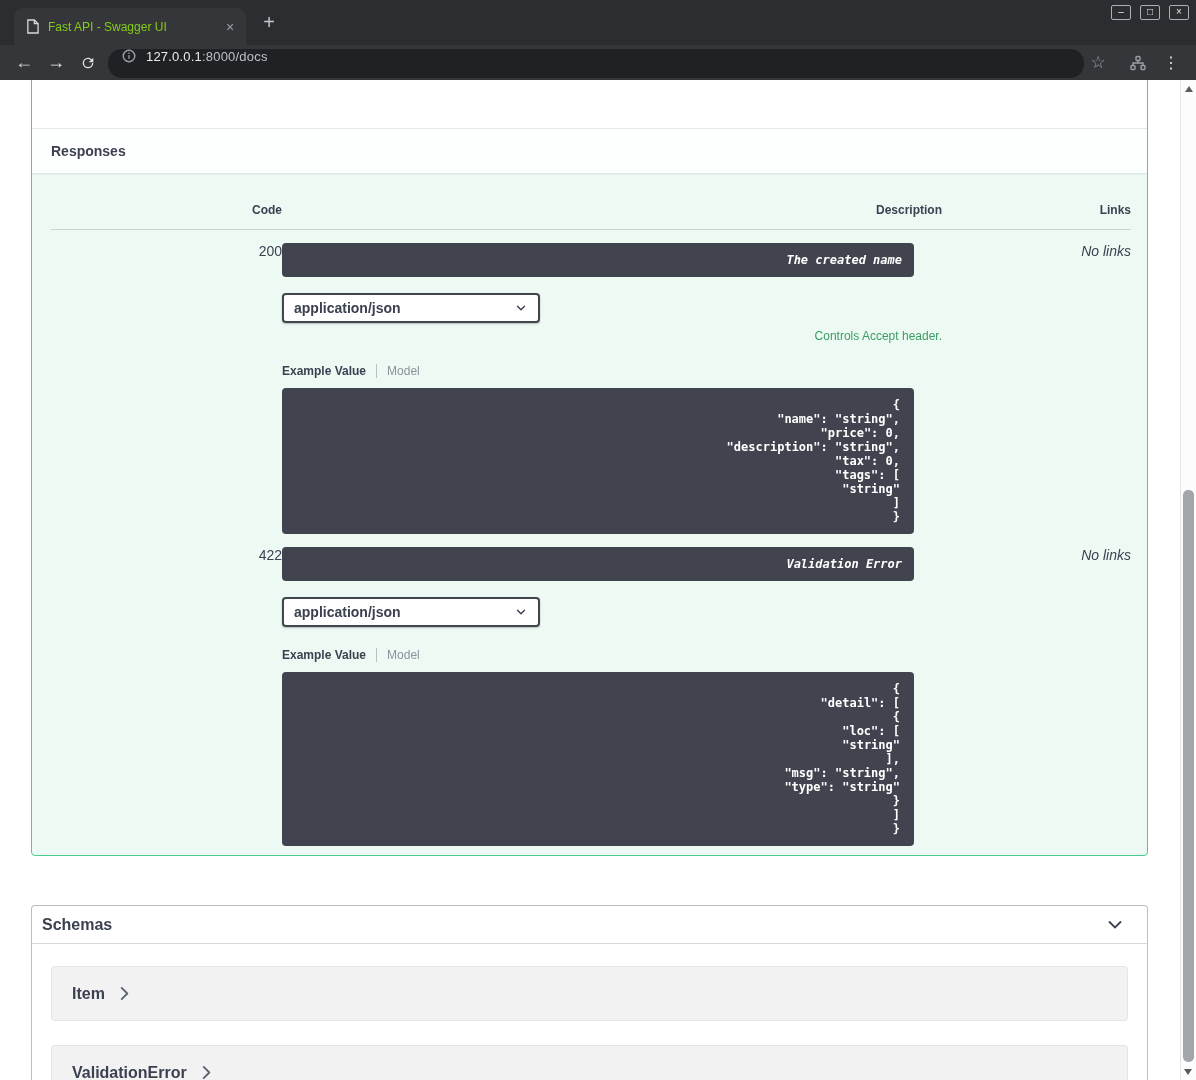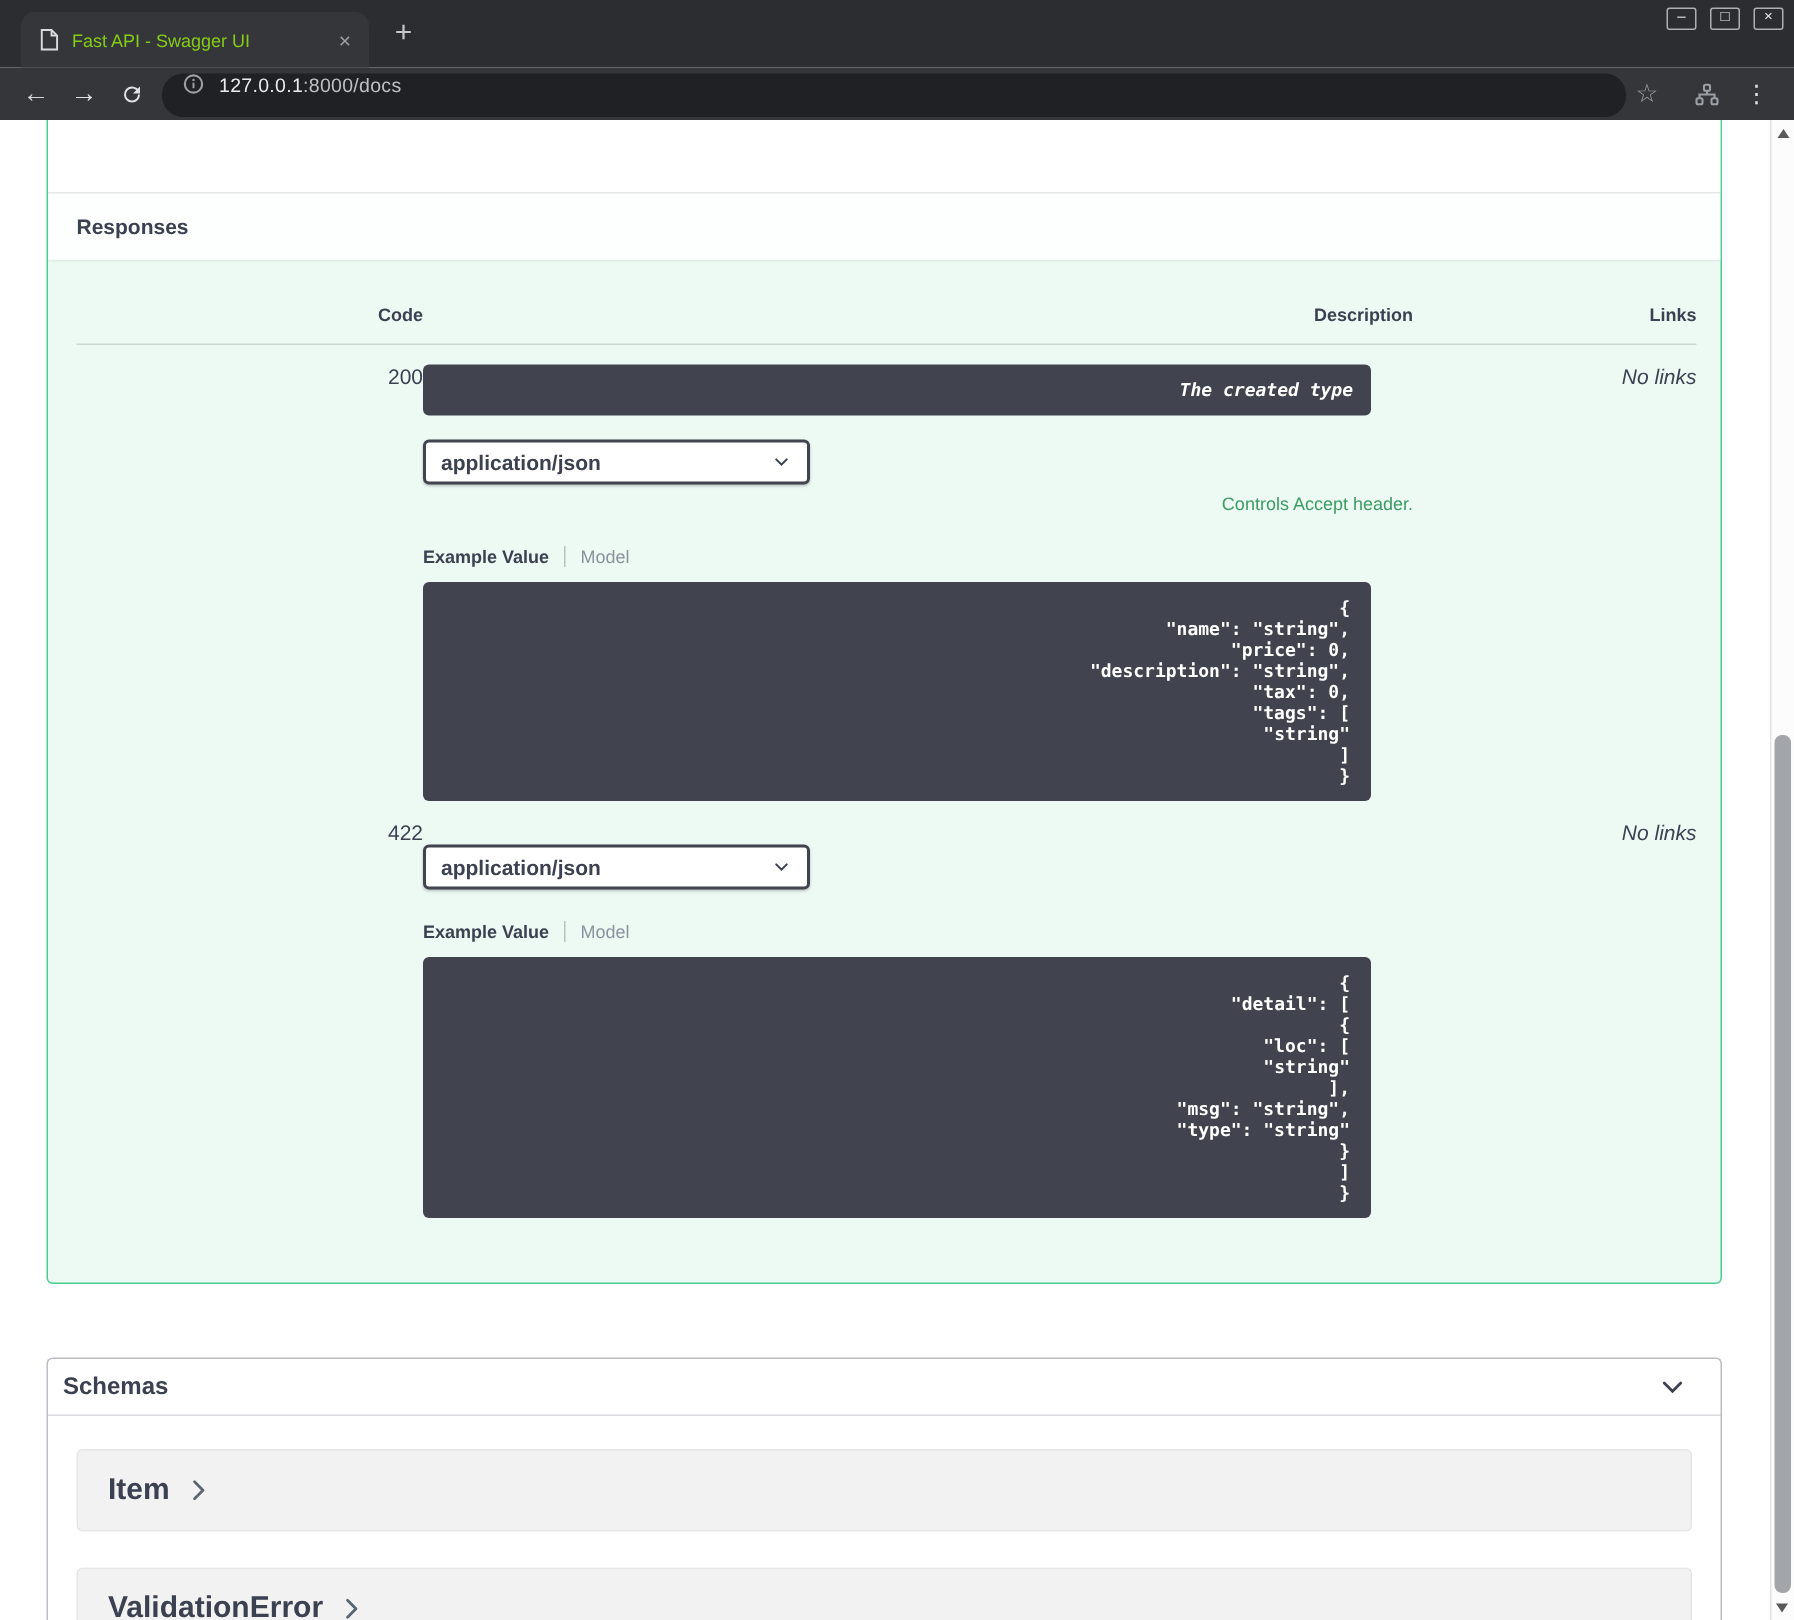--- a/index.html
+++ b/index.html
@@ -98,21 +98,21 @@
   .schemas-header {
     height:38px; border-bottom:1px solid rgba(59,65,81,.2);
     display:flex; align-items:center; justify-content:space-between; padding:0 22px 0 10px;
   }
   .schemas-title { font-size:16px; font-weight:bold; color:#3b4151; }
   .schemas-items { padding:22px 19px; }
   .model-box {
     height:55px; background:rgba(0,0,0,.05); border:1px solid rgba(59,65,81,.08);
     border-radius:4px; display:flex; align-items:center; padding:0 20px; margin-bottom:24px;
   }
-  .model-label { font-size:20px; font-weight:bold; color:#3b4151; }
+  .model-label { font-size:16px; font-weight:bold; color:#3b4151; }
   .model-chevron { margin-left:14px; display:flex; align-items:center; }
 
   
   .scrollbar {
     position:absolute; right:0; top:0; width:16px; height:1000px;
     background:#fcfcfc; border-left:1px solid #e3e3e3;
   }
   .sb-up { width:0; height:0; border-left:4px solid transparent; border-right:4px solid transparent; border-bottom:6px solid #5a5a5a; margin:6px auto 0; }
   .sb-thumb { position:absolute; left:2px; top:410px; width:11px; height:572px; background:#a2a6aa; border-radius:5px; }
   .sb-down { position:absolute; bottom:5px; left:3px; width:0; height:0; border-left:4px solid transparent; border-right:4px solid transparent; border-top:6px solid #5a5a5a; }
@@ -183,21 +183,21 @@
 
       <div class="t-row t-head">
         <div class="th">Code</div>
         <div class="th">Description</div>
         <div class="th">Links</div>
       </div>
 
       <div class="t-row t-body">
         <div class="code-cell">200</div>
         <div>
-          <div class="resp-desc-box">The created type</div>
+          <div class="resp-desc-box">The created name</div>
           <div class="media-select">
             <span>application/json</span>
             <span style="display:flex;">
               <svg width="14" height="14" viewBox="0 0 20 20">
                   <path d="M5 7.5l5 5 5-5" fill="none" stroke="#3b4151" stroke-width="2" stroke-linecap="round"></path>
                 </svg>
             </span>
           </div>
           <div class="controls-hint">Controls Accept header.</div>
           <div class="tabs-row">
@@ -214,20 +214,21 @@
     "string"
   ]
 }</pre>
         </div>
         <div class="links-cell">No links</div>
       </div>
 
       <div class="t-row t-body">
         <div class="code-cell">422</div>
         <div>
+          <div class="resp-desc-box">Validation Error</div>
           <div class="media-select">
             <span>application/json</span>
             <span style="display:flex;">
               <svg width="14" height="14" viewBox="0 0 20 20">
                   <path d="M5 7.5l5 5 5-5" fill="none" stroke="#3b4151" stroke-width="2" stroke-linecap="round"></path>
                 </svg>
             </span>
           </div>
           <div class="tabs-row">
             <span class="tab-example">Example Value</span>

